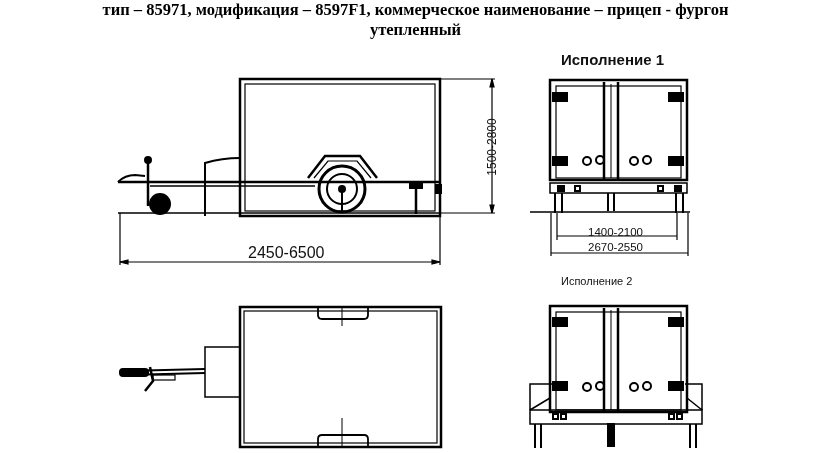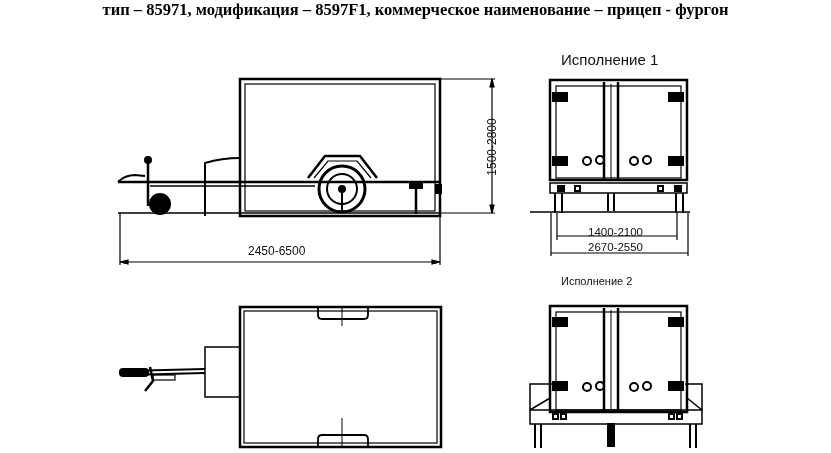--- a/index.html
+++ b/index.html
@@ -7,20 +7,21 @@
   .title{position:absolute;left:0;top:0;width:831px;text-align:center;
     font-family:"Liberation Serif",serif;font-weight:bold;font-size:16.5px;line-height:20px;color:#000;}
   .label{position:absolute;font-family:"Liberation Sans",sans-serif;color:#111;}
   svg{position:absolute;left:0;top:0;}
 </style>
 </head>
 <body>
 
 <div class="title">
   <div>тип – 85971, модификация – 8597F1, коммерческое наименование – прицеп - фургон</div>
+  <div>утепленный</div>
 </div>
 
 <svg width="831" height="453" viewBox="0 0 831 453">
   <g fill="none" stroke="#000" stroke-width="2">
 
     <rect x="240" y="79" width="200" height="137" stroke-width="2.5"></rect>
     <rect x="245" y="84" width="190" height="127" stroke-width="1.2"></rect>
 
     <path d="M205 216 V163 Q222 158 240 158"></path>
 
@@ -132,20 +133,20 @@
     <rect x="669" y="414" width="5" height="5"></rect>
     <rect x="677" y="414" width="5" height="5"></rect>
     <line x1="535" y1="424" x2="535" y2="448" stroke-width="2"></line>
     <line x1="541" y1="424" x2="541" y2="448" stroke-width="2"></line>
     <line x1="690" y1="424" x2="690" y2="448" stroke-width="2"></line>
     <line x1="696" y1="424" x2="696" y2="448" stroke-width="2"></line>
     <rect x="608" y="424" width="6" height="22" fill="#000"></rect>
   </g>
 </svg>
 
-<div class="label" style="left:248px;top:244px;font-size:12px;">2450-6500</div>
+<div class="label" style="left:248px;top:244px;font-size:16px;">2450-6500</div>
 <div class="label" style="left:452px;top:140px;font-size:12px;transform:rotate(-90deg);transform-origin:center;width:80px;text-align:center;">1500-2800</div>
 
-<div class="label" style="left:561px;top:51px;font-size:15px;">Исполнение 1</div>
+<div class="label" style="left:561px;top:51px;font-size:15px;font-weight:bold;">Исполнение 1</div>
 <div class="label" style="left:588px;top:226px;font-size:11.5px;">1400-2100</div>
 <div class="label" style="left:588px;top:241px;font-size:11.5px;">2670-2550</div>
 
 <div class="label" style="left:561px;top:275px;font-size:11px;">Исполнение 2</div>
 
 </body></html>

